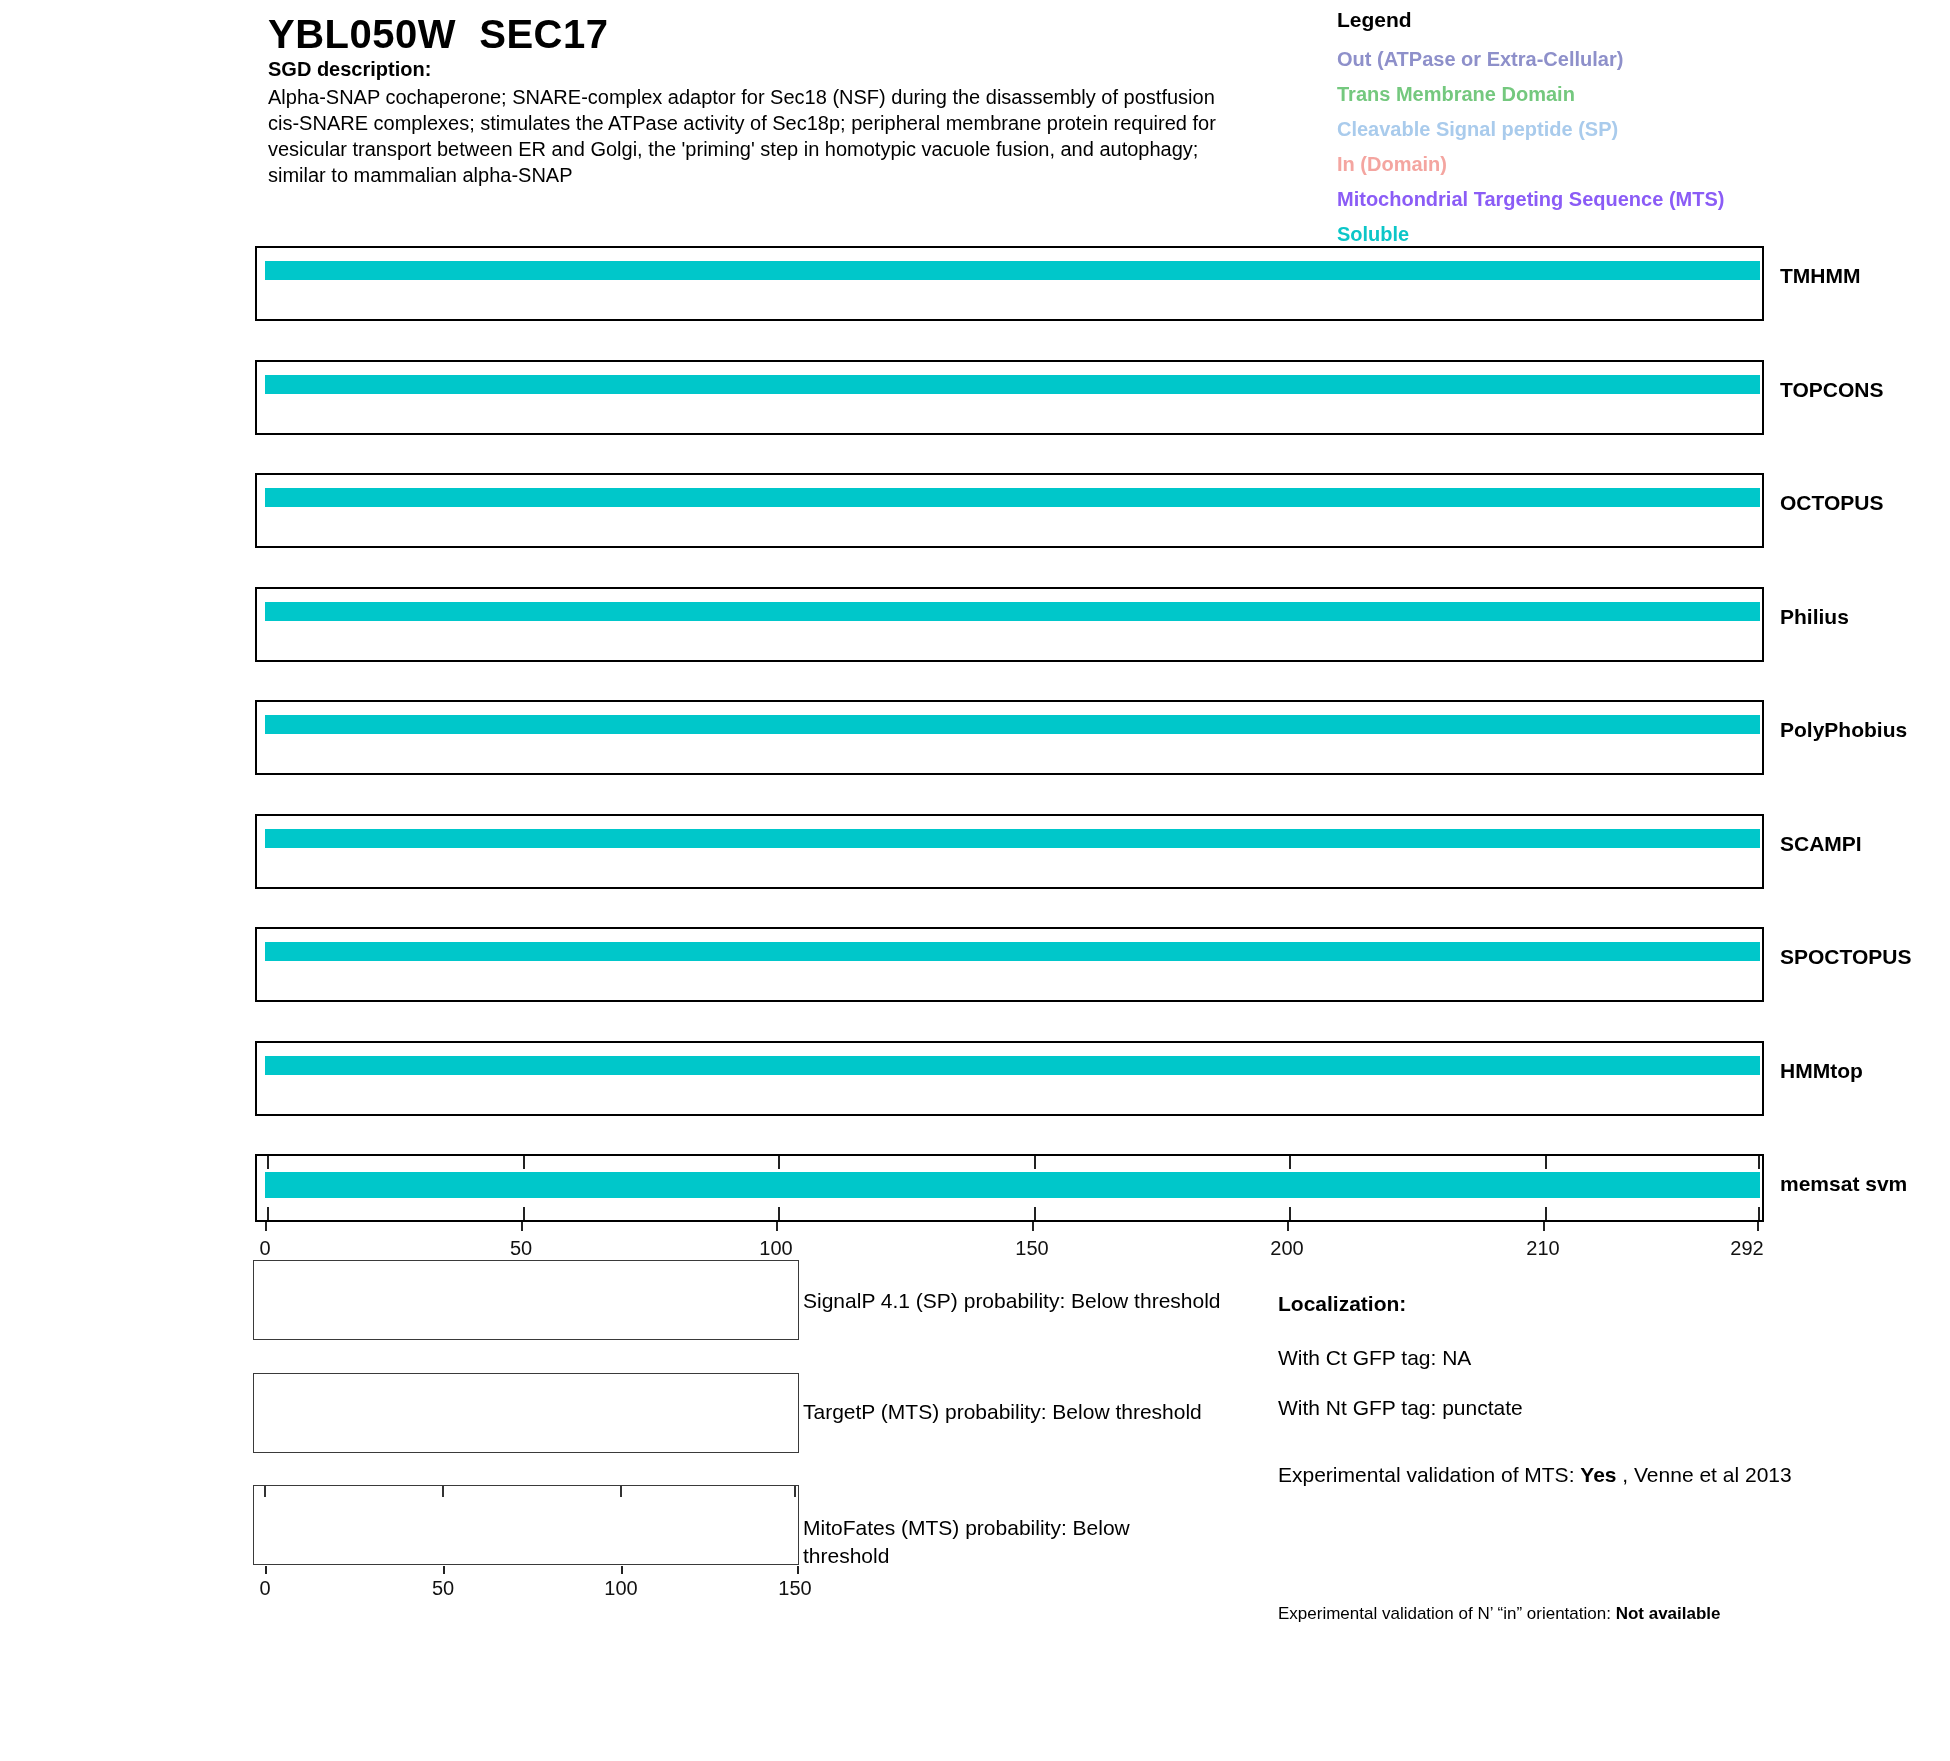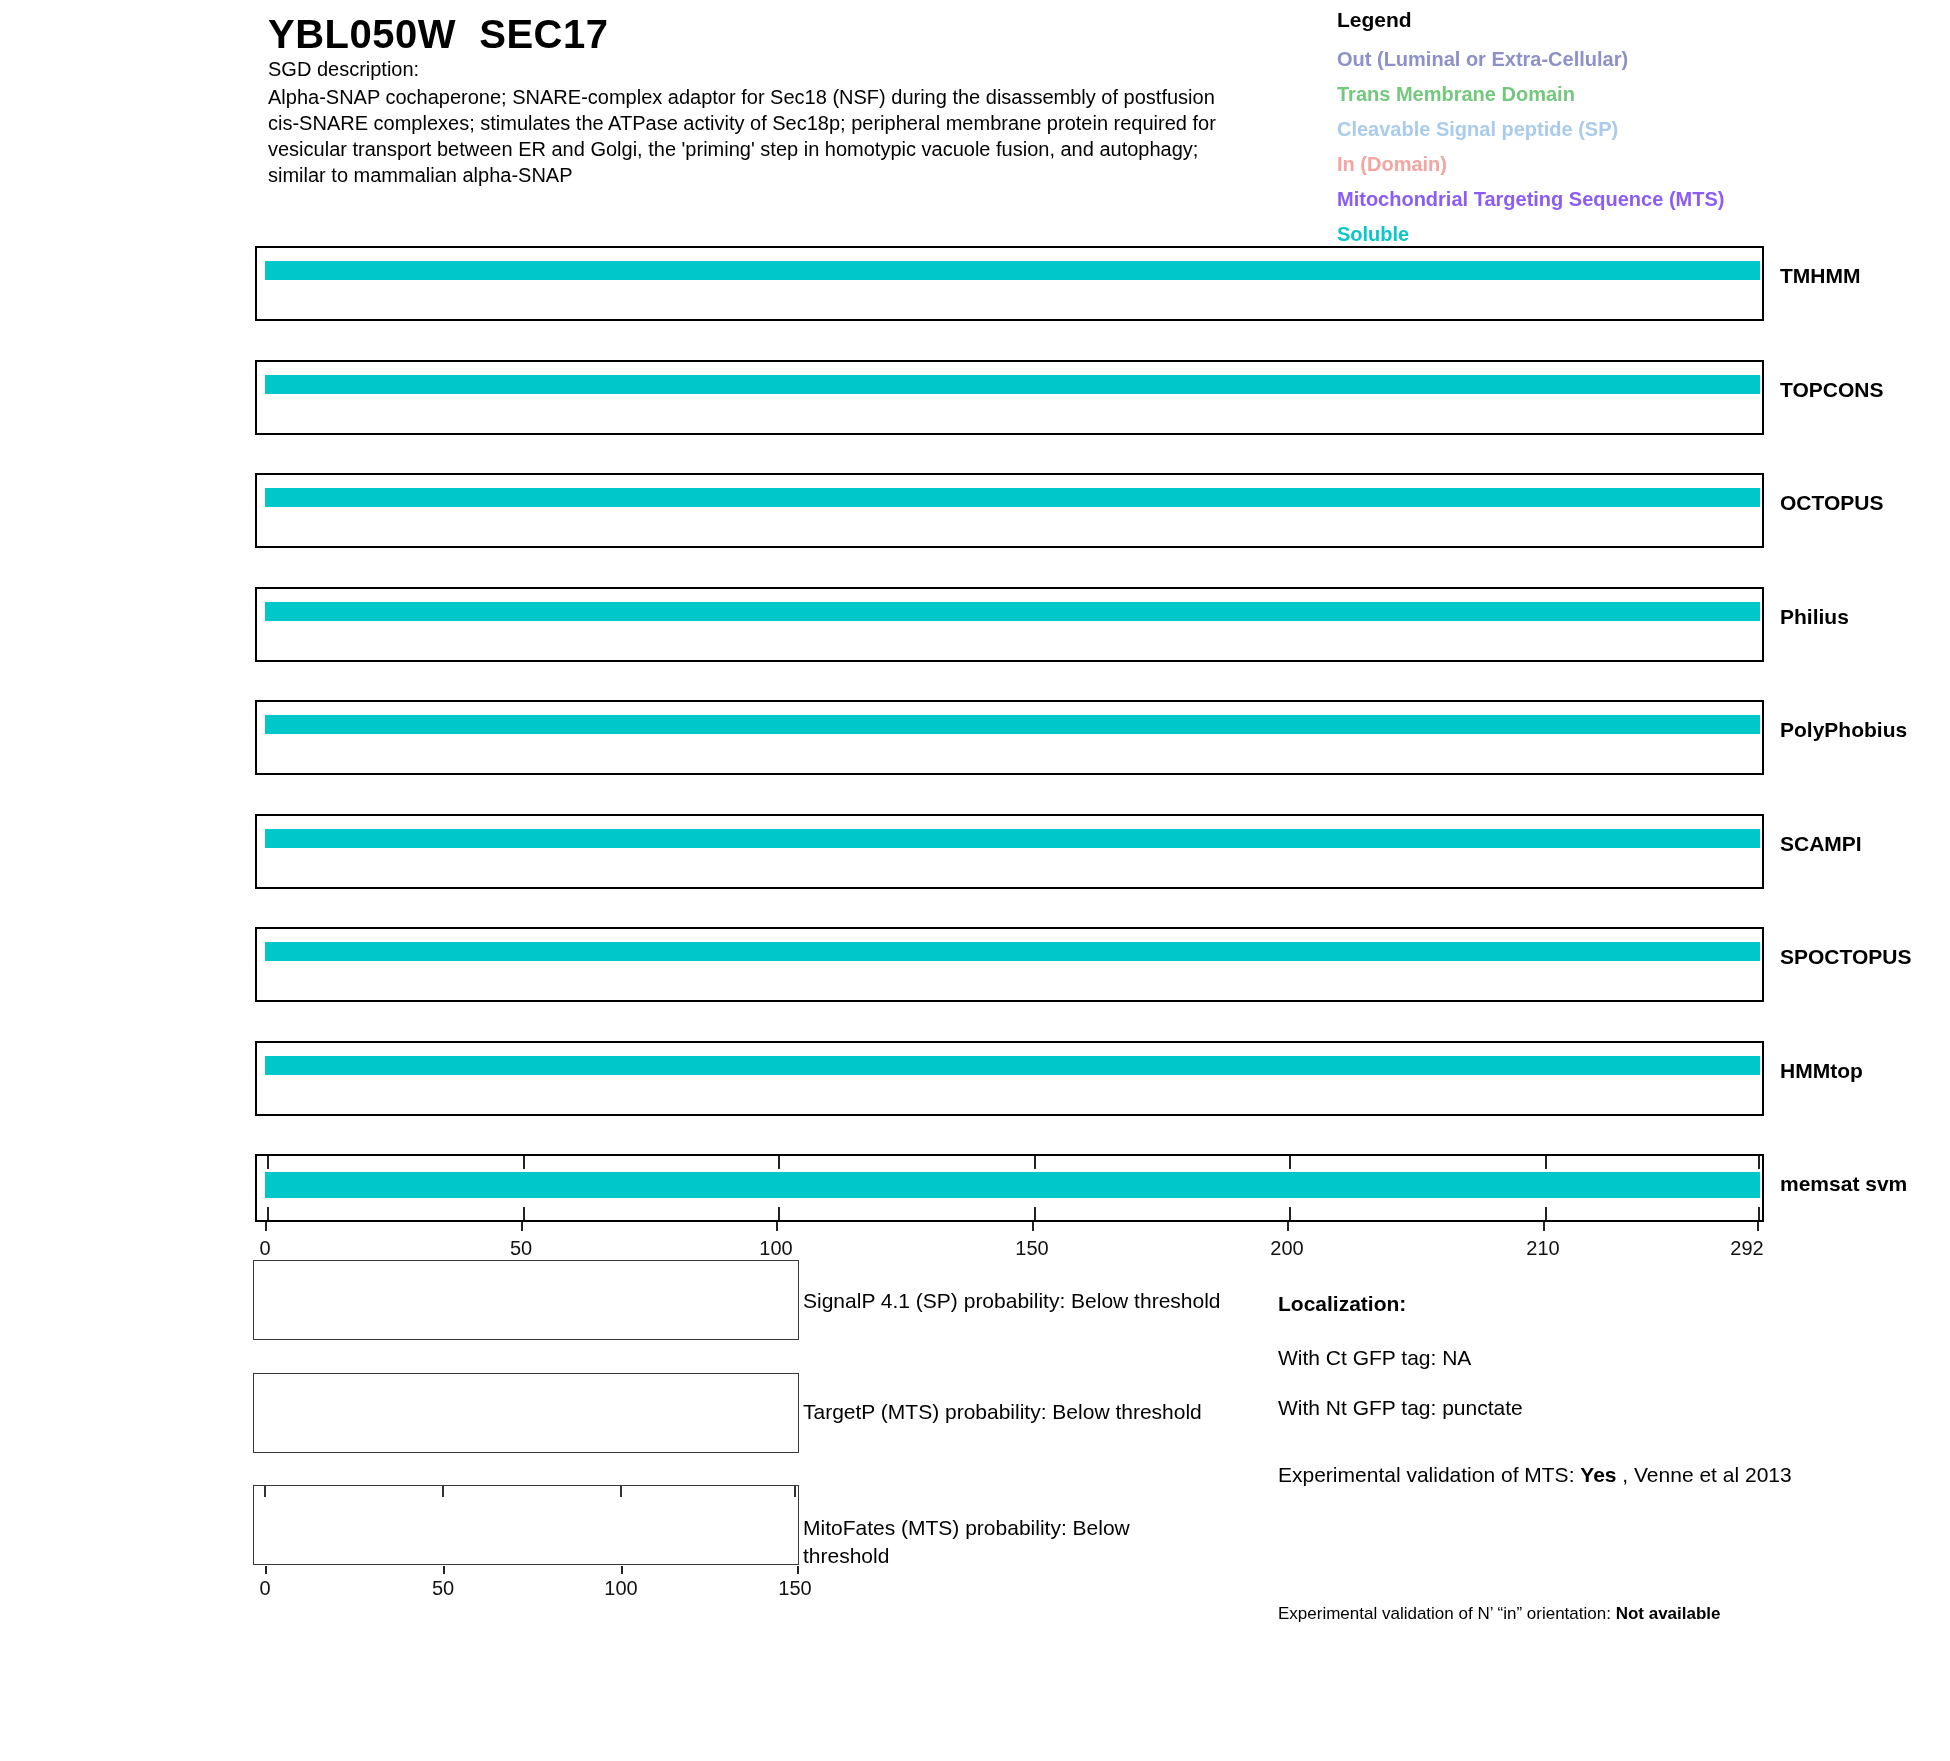--- a/index.html
+++ b/index.html
@@ -1,21 +1,21 @@
 <!DOCTYPE html>
 <html><head>
 <meta charset="utf-8">
 <style>
   html,body{margin:0;padding:0;background:#fff;}
   #canvas{position:relative;width:1950px;height:1761px;background:#ffffff;
           font-family:"Liberation Sans","DejaVu Sans",sans-serif;color:#000;overflow:hidden;}
 
   
   .title{position:absolute;left:268px;top:12px;font-size:40px;font-weight:bold;white-space:pre;letter-spacing:0.5px;}
-  .sgd-label{position:absolute;left:268px;top:58px;font-size:20px;font-weight:normal;}
+  .sgd-label{position:absolute;left:268px;top:58px;font-size:20px;font-weight:bold;}
   .desc{position:absolute;left:268px;top:84px;font-size:20px;line-height:26px;width:1000px;}
 
   
   .legend{position:absolute;left:1337px;top:8px;}
   .legend-title{font-size:21px;font-weight:bold;margin-bottom:10px;}
   .legend-item{font-size:20px;font-weight:bold;line-height:35px;white-space:nowrap;}
 
   
   .track{position:absolute;left:255px;width:1857px;height:80px;}
   .track-box{position:absolute;left:0;top:0;width:1505px;height:71px;border:2px solid #000;background:#fff;}
@@ -52,21 +52,21 @@
   <div class="sgd-label">SGD description:</div>
   <div class="desc">
     <div>Alpha-SNAP cochaperone; SNARE-complex adaptor for Sec18 (NSF) during the disassembly of postfusion</div>
     <div>cis-SNARE complexes; stimulates the ATPase activity of Sec18p; peripheral membrane protein required for</div>
     <div>vesicular transport between ER and Golgi, the 'priming' step in homotypic vacuole fusion, and autophagy;</div>
     <div>similar to mammalian alpha-SNAP</div>
   </div>
 
   <div class="legend">
     <div class="legend-title">Legend</div>
-    <div class="legend-item" style="color: rgb(142, 144, 202);">Out (Luminal or Extra-Cellular)</div>
+    <div class="legend-item" style="color: rgb(142, 144, 202);">Out (ATPase or Extra-Cellular)</div>
     <div class="legend-item" style="color: rgb(116, 200, 126);">Trans Membrane Domain</div>
     <div class="legend-item" style="color: rgb(169, 203, 236);">Cleavable Signal peptide (SP)</div>
     <div class="legend-item" style="color: rgb(244, 165, 160);">In (Domain)</div>
     <div class="legend-item" style="color: #8b5cf6;">Mitochondrial Targeting Sequence (MTS)</div>
     <div class="legend-item" style="color: rgb(12, 198, 200);">Soluble</div>
   </div>
 
   <div class="track" style="top:246px">
     <div class="track-box">
       <div class="track-bar" style="background-color: rgb(0, 199, 202);"></div>

